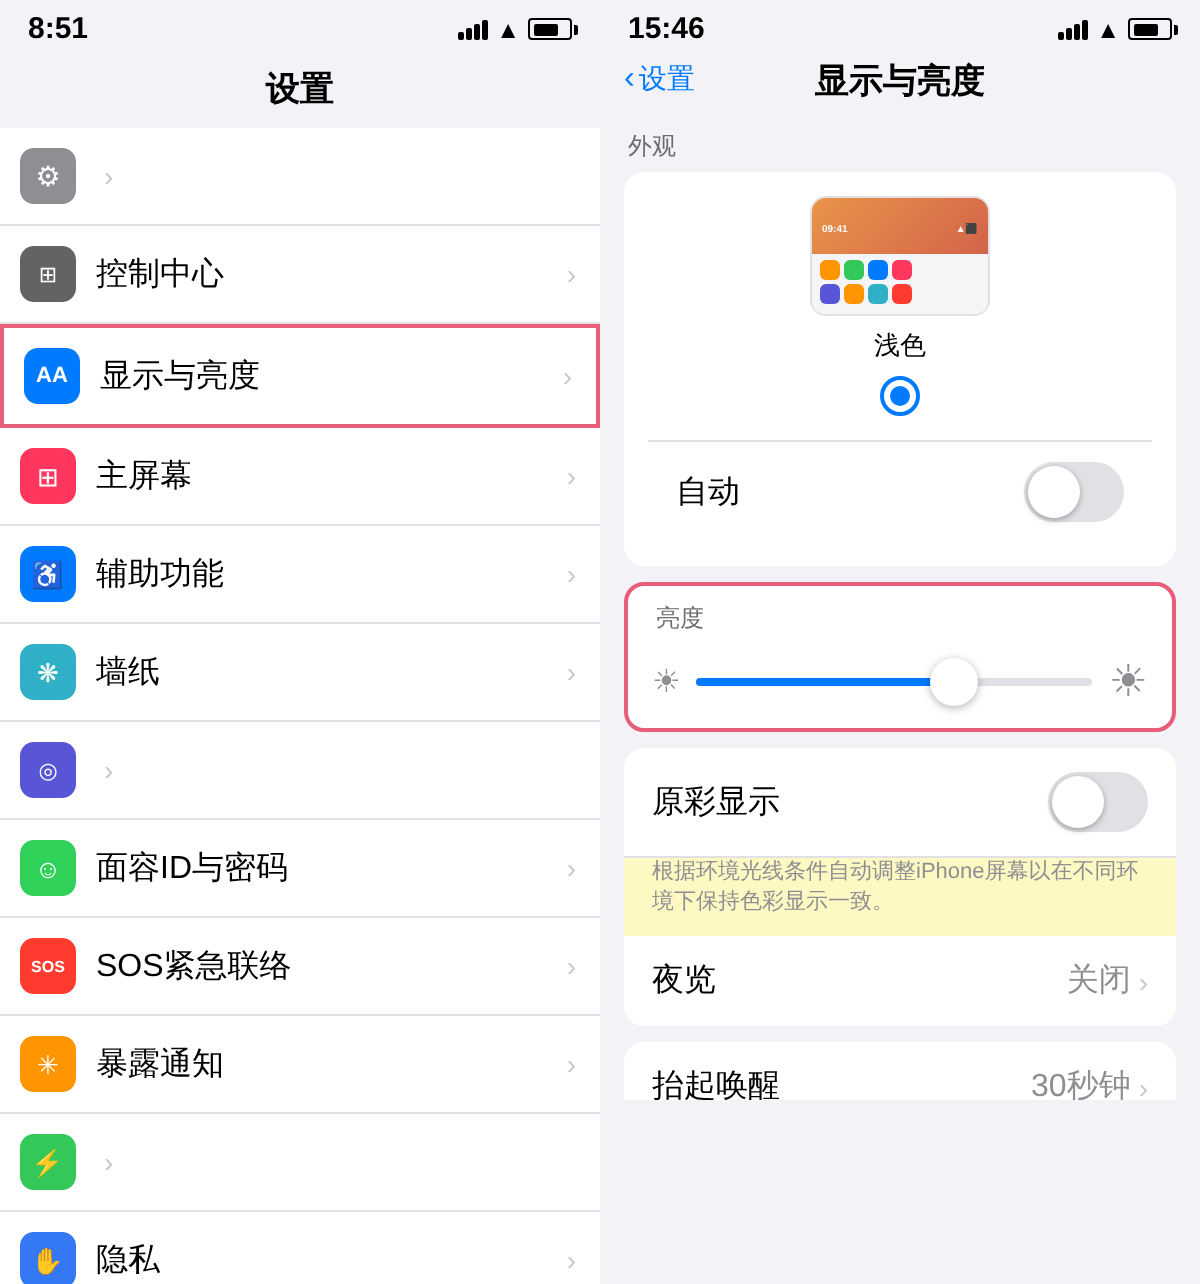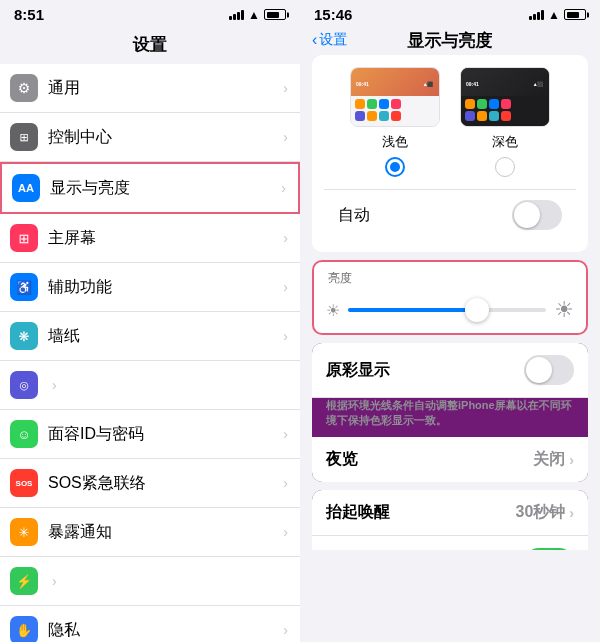--- a/index.html
+++ b/index.html
@@ -178,25 +178,24 @@
     }
 
     .section-label {
       font-size: 12px;
       color: #6c6c70;
       padding: 10px 14px 4px;
       text-transform: none;
     }
 
     .right-card {
-      background: #701a75;
+      background: #fef9c3;
       border-radius: 10px;
       margin: 0 12px 8px;
       overflow: hidden;
-      font-weight: bold;
     }
 
     
     .appearance-section {
       background: #fff;
       border-radius: 10px;
       margin: 0 12px 8px;
       padding: 12px;
     }
 
@@ -448,21 +447,20 @@
   </div>
 
   <div class="left-title">设置</div>
 
   <div class="settings-list">
 
     <div class="settings-item">
       <div class="settings-item-icon icon-gray">
         <span style="color:#fff;font-size:14px">⚙</span>
       </div>
-      <span class="settings-item-label">通用</span>
       <span class="settings-item-chevron">›</span>
     </div>
 
     <div class="settings-item">
       <div class="settings-item-icon" style="background:#636366">
         <span style="color:#fff;font-size:11px">⊞</span>
       </div>
       <span class="settings-item-label">控制中心</span>
       <span class="settings-item-chevron">›</span>
     </div>
@@ -569,20 +567,21 @@
   <div class="right-nav">
     <div class="back-button">
       <span style="font-size:16px">‹</span>
       <span>设置</span>
     </div>
     <span class="right-title-center">显示与亮度</span>
   </div>
 
   <div class="right-content">
 
+    <div class="section-label">外观</div>
 
     <div class="appearance-section">
       <div class="appearance-options">
 
         <div class="appearance-option">
           <div class="appearance-preview">
 
             <div class="phone-screen-light">
               <div class="phone-header-light">
                 <span class="phone-time-text">09:41</span>
@@ -601,46 +600,20 @@
                   <div class="phone-mini-icon" style="background:#30b0c7"></div>
                   <div class="phone-mini-icon" style="background:#ff3b30"></div>
                 </div>
               </div>
             </div>
           </div>
           <span class="appearance-label">浅色</span>
           <div class="appearance-radio selected"></div>
         </div>
 
-        <div class="appearance-option">
-          <div class="appearance-preview">
-            <div class="phone-screen-dark">
-              <div class="phone-header-dark">
-                <span class="phone-time-text">09:41</span>
-                <span style="font-size:5px;color:#fff">▲⬛</span>
-              </div>
-              <div class="phone-body-dark">
-                <div class="phone-icon-row">
-                  <div class="phone-mini-icon" style="background:#ff9500"></div>
-                  <div class="phone-mini-icon" style="background:#34c759"></div>
-                  <div class="phone-mini-icon" style="background:#007aff"></div>
-                  <div class="phone-mini-icon" style="background:#ff375f"></div>
-                </div>
-                <div class="phone-icon-row">
-                  <div class="phone-mini-icon" style="background:#5856d6"></div>
-                  <div class="phone-mini-icon" style="background:#ff9500"></div>
-                  <div class="phone-mini-icon" style="background:#30b0c7"></div>
-                  <div class="phone-mini-icon" style="background:#ff3b30"></div>
-                </div>
-              </div>
-            </div>
-          </div>
-          <span class="appearance-label">深色</span>
-          <div class="appearance-radio unselected"></div>
-        </div>
       </div>
 
       <div class="toggle-row">
         <span class="toggle-label">自动</span>
         <div class="toggle toggle-off">
           <div class="toggle-thumb"></div>
         </div>
       </div>
     </div>
 

